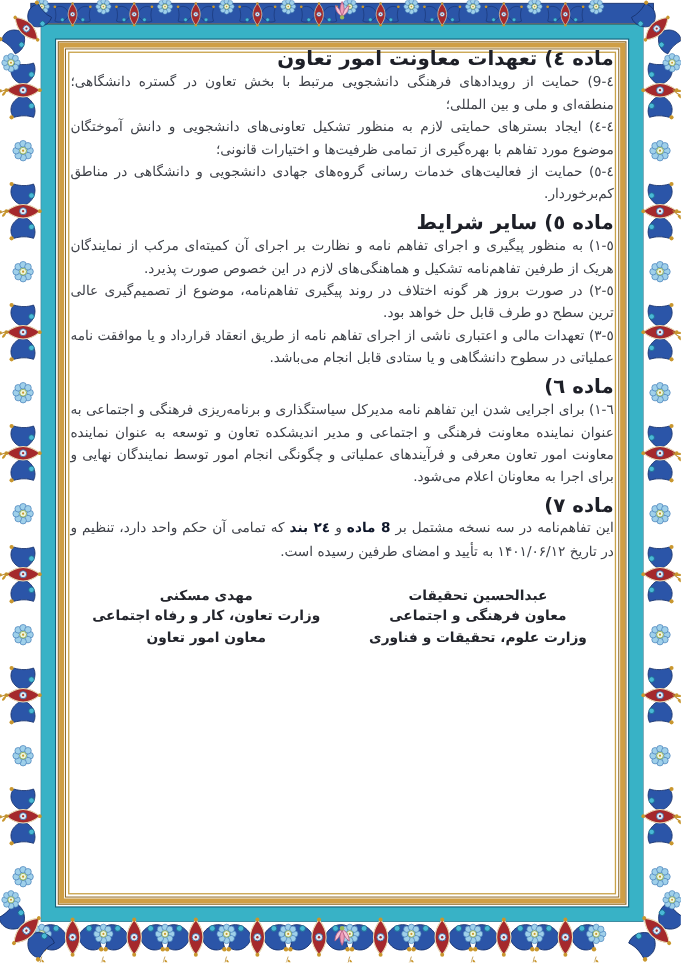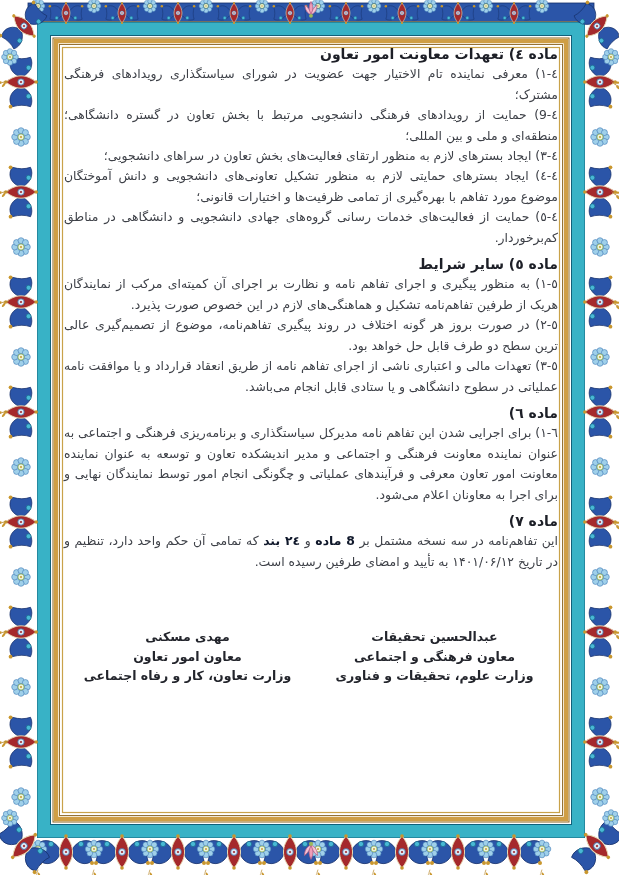--- a/index.html
+++ b/index.html
@@ -1,27 +1,27 @@
 <!DOCTYPE html>
 <html><head>
 <meta charset="utf-8">
 <style>
   html,body{margin:0;padding:0;background:#ffffff;}
   .page{position:relative;width:619px;height:875px;background:#ffffff;overflow:hidden;
         font-family:"DejaVu Sans",sans-serif;}
   .frame{position:absolute;left:0;top:0;}
   .content{position:absolute;left:64px;top:42px;width:494px;direction:rtl;
            color:#3e4148;font-size:12.4px;line-height:20.4px;}
-  .heading{font-weight:700;font-size:14px;color:#1d1f27;margin:6px 0 0 0;}
+  .heading{font-weight:700;font-size:18px;color:#1d1f27;margin:6px 0 0 0;}
   .heading.first{margin-top:2px;}
   .item{margin:0;text-align:justify;}
   .item b{color:#0f172a;}
   .sigs{display:flex;margin-top:20px;font-weight:700;font-size:12.5px;
         line-height:19.5px;text-align:center;color:#23252c;}
-  .sig{flex:1;margin-top:35px;}
+  .sig{flex:1;}
 </style>
 </head>
 <body>
 
 <div class="page">
 
   <svg id="frame-svg" class="frame" width="619" height="875" viewBox="0 0 619 875" aria-hidden="true">
     <defs>
       <g id="g-unit">
         <path d="M-6,-2 C-10,-12 -20,-14 -26,-9 C-24,-2 -24,4 -26,10 C-18,14 -9,9 -6,2 Z" fill="#2b55a8" stroke="#16306b" stroke-width="0.8"></path>
@@ -169,23 +169,21 @@
       <use href="#g-unit" transform="translate(597,846) rotate(135)"></use>
       <use href="#g-rosette" transform="translate(10,57) scale(0.9)"></use>
       <use href="#g-rosette" transform="translate(611,57) scale(0.9)"></use>
       <use href="#g-rosette" transform="translate(10,818) scale(0.9)"></use>
       <use href="#g-rosette" transform="translate(611,818) scale(0.9)"></use>
     </svg>
 
   <div class="content" dir="rtl" lang="fa">
 
     <h3 class="heading first">ماده ٤) تعهدات معاونت امور تعاون</h3>
-    <p class="item">٤-١) معرفی نماینده تام الاختیار جهت عضویت در شورای سیاستگذاری رویدادهای فرهنگی مشترک؛</p>
     <p class="item">٤-9) حمایت از رویدادهای فرهنگی دانشجویی مرتبط با بخش تعاون در گستره دانشگاهی؛ منطقه‌ای و ملی و بین المللی؛</p>
-    <p class="item">٤-٣) ایجاد بسترهای لازم به منظور ارتقای فعالیت‌های بخش تعاون در سراهای دانشجویی؛</p>
     <p class="item">٤-٤) ایجاد بسترهای حمایتی لازم به منظور تشکیل تعاونی‌های دانشجویی و دانش آموختگان موضوع مورد تفاهم با بهره‌گیری از تمامی ظرفیت‌ها و اختیارات قانونی؛</p>
     <p class="item">٤-٥) حمایت از فعالیت‌های خدمات رسانی گروه‌های جهادی دانشجویی و دانشگاهی در مناطق کم‌برخوردار.</p>
 
     <h3 class="heading">ماده ٥) سایر شرایط</h3>
     <p class="item">٥-١) به منظور پیگیری و اجرای تفاهم نامه و نظارت بر اجرای آن کمیته‌ای مرکب از نمایندگان هریک از طرفین تفاهم‌نامه تشکیل و هماهنگی‌های لازم در این خصوص صورت پذیرد.</p>
     <p class="item">٥-٢) در صورت بروز هر گونه اختلاف در روند پیگیری تفاهم‌نامه، موضوع از تصمیم‌گیری عالی ترین سطح دو طرف قابل حل خواهد بود.</p>
     <p class="item">٥-٣) تعهدات مالی و اعتباری ناشی از اجرای تفاهم نامه از طریق انعقاد قرارداد و یا موافقت نامه عملیاتی در سطوح دانشگاهی و یا ستادی قابل انجام می‌باشد.</p>
 
     <h3 class="heading">ماده ٦)</h3>
     <p class="item">٦-١) برای اجرایی شدن این تفاهم نامه مدیرکل سیاستگذاری و برنامه‌ریزی فرهنگی و اجتماعی به عنوان نماینده معاونت فرهنگی و اجتماعی و مدیر اندیشکده تعاون و توسعه به عنوان نماینده معاونت امور تعاون معرفی و فرآیندهای عملیاتی و چگونگی انجام امور توسط نمایندگان نهایی و برای اجرا به معاونان اعلام می‌شود.</p>
@@ -196,19 +194,19 @@
     </p>
 
     <div class="sigs">
       <div class="sig">
         <div>عبدالحسین تحقیقات</div>
         <div>معاون فرهنگی و اجتماعی</div>
         <div>وزارت علوم، تحقیقات و فناوری</div>
       </div>
       <div class="sig">
         <div>مهدی مسکنی</div>
+        <div>وزارت تعاون، کار و رفاه اجتماعی</div>
         <div>معاون امور تعاون</div>
-        <div>وزارت تعاون، کار و رفاه اجتماعی</div>
       </div>
     </div>
 
   </div>
 </div>
 
 </body></html>

